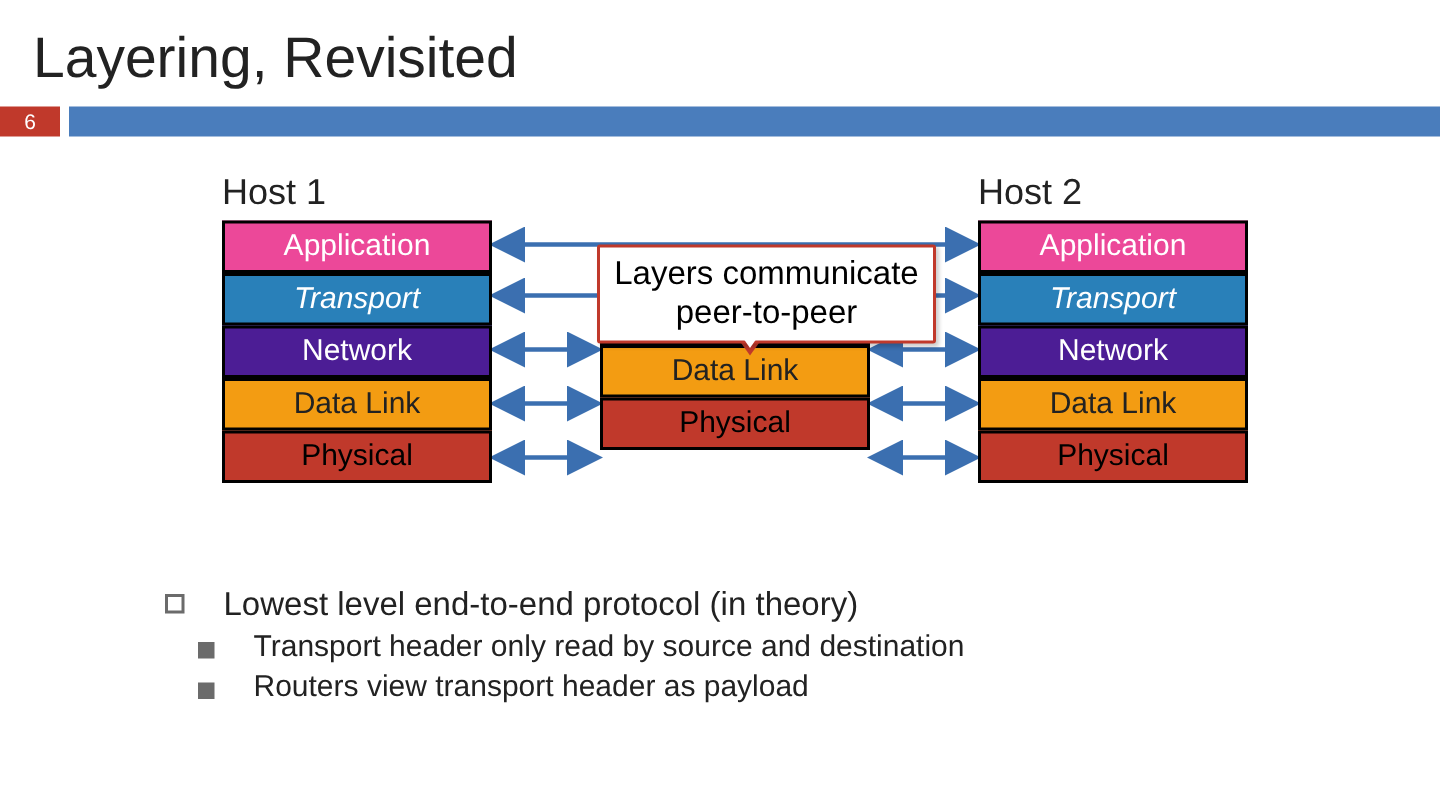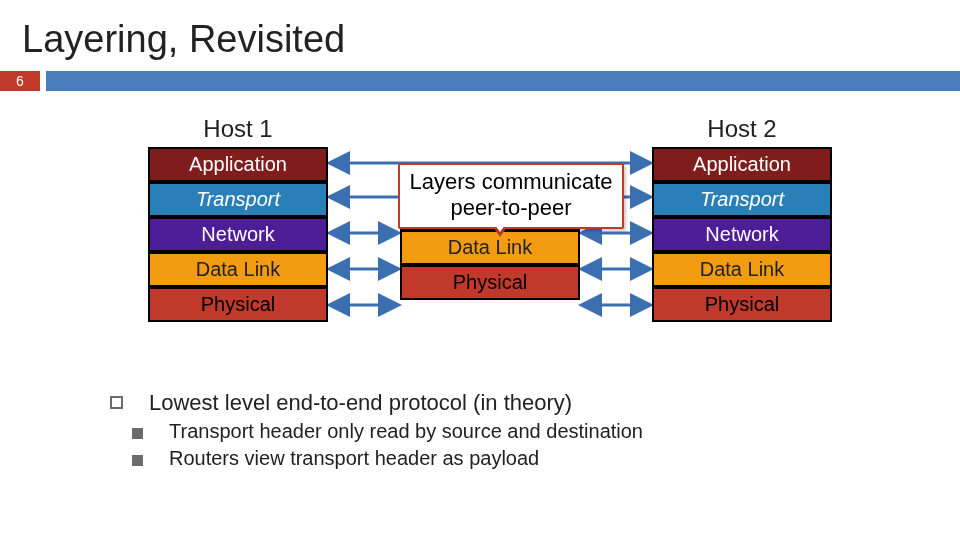--- a/index.html
+++ b/index.html
@@ -46,33 +46,32 @@
   }
   .col {
     position: absolute;
     width: 180px;
     top: 30px;
   }
   .col1 { left: 148px; }
   .col2 { left: 400px; top: 110px; }
   .col3 { left: 652px; }
   .col-title {
-    text-align: center;
     font-size: 24px;
     margin-bottom: 4px;
     color: #222;
   }
   .layer {
     border: 2.5px solid #000;
     text-align: center;
     font-size: 20px;
     padding: 4px 0;
     margin-bottom: 0;
   }
-  .app { background: #7f1d1d; color:#fff; }
+  .app { background: #ec4899; color:#fff; }
   .transport { background: #2980b9; color:#fff;font-style:italic; }
   .network { background: #4c1d95; color:#fff; }
   .datalink { background: #f39c12; color:#222; }
   .physical { background: #c0392b; color:#000000; }
 
   svg.arrows {
     position: absolute;
     left: 0; top: 0;
     width: 960px; height: 295px;
     pointer-events: none;

